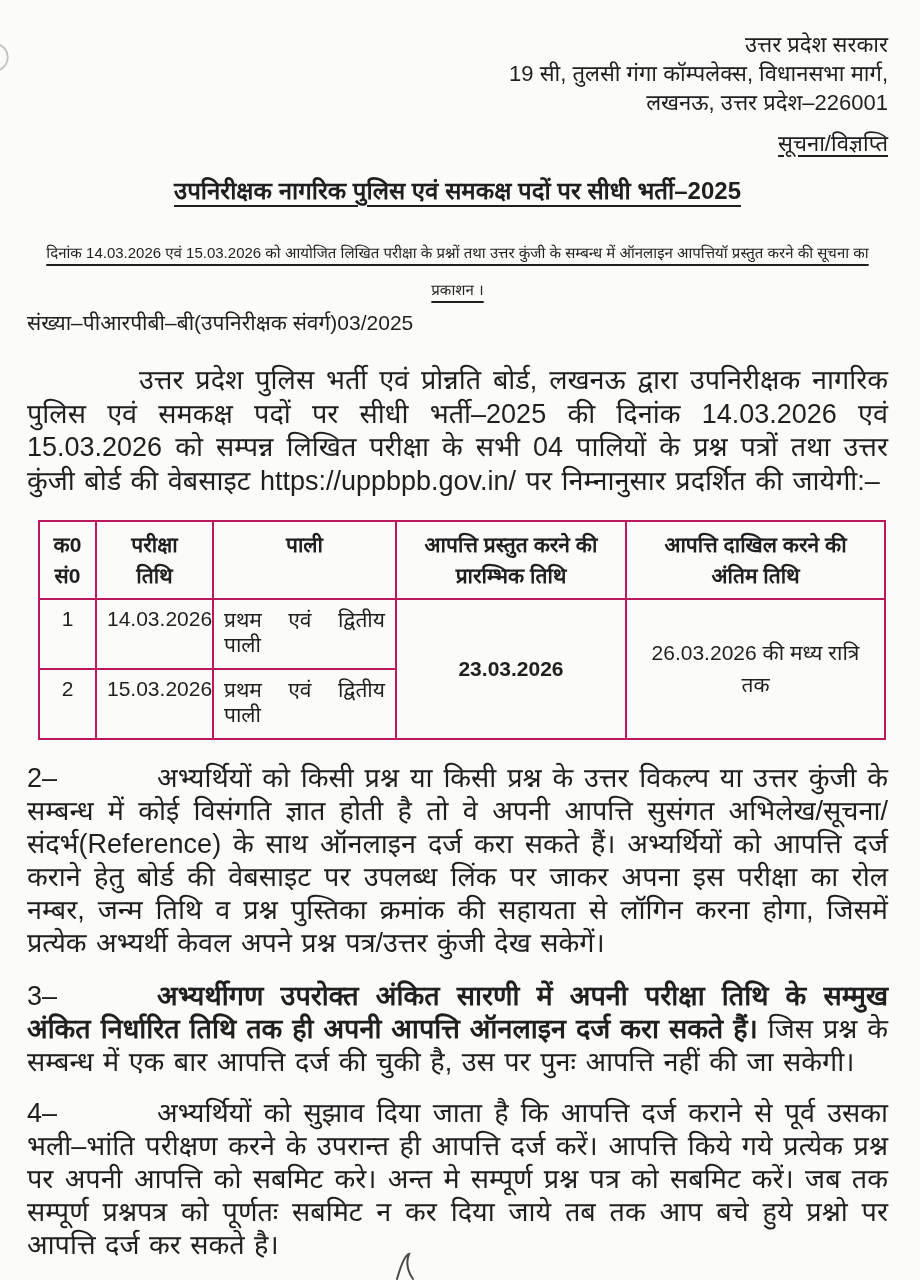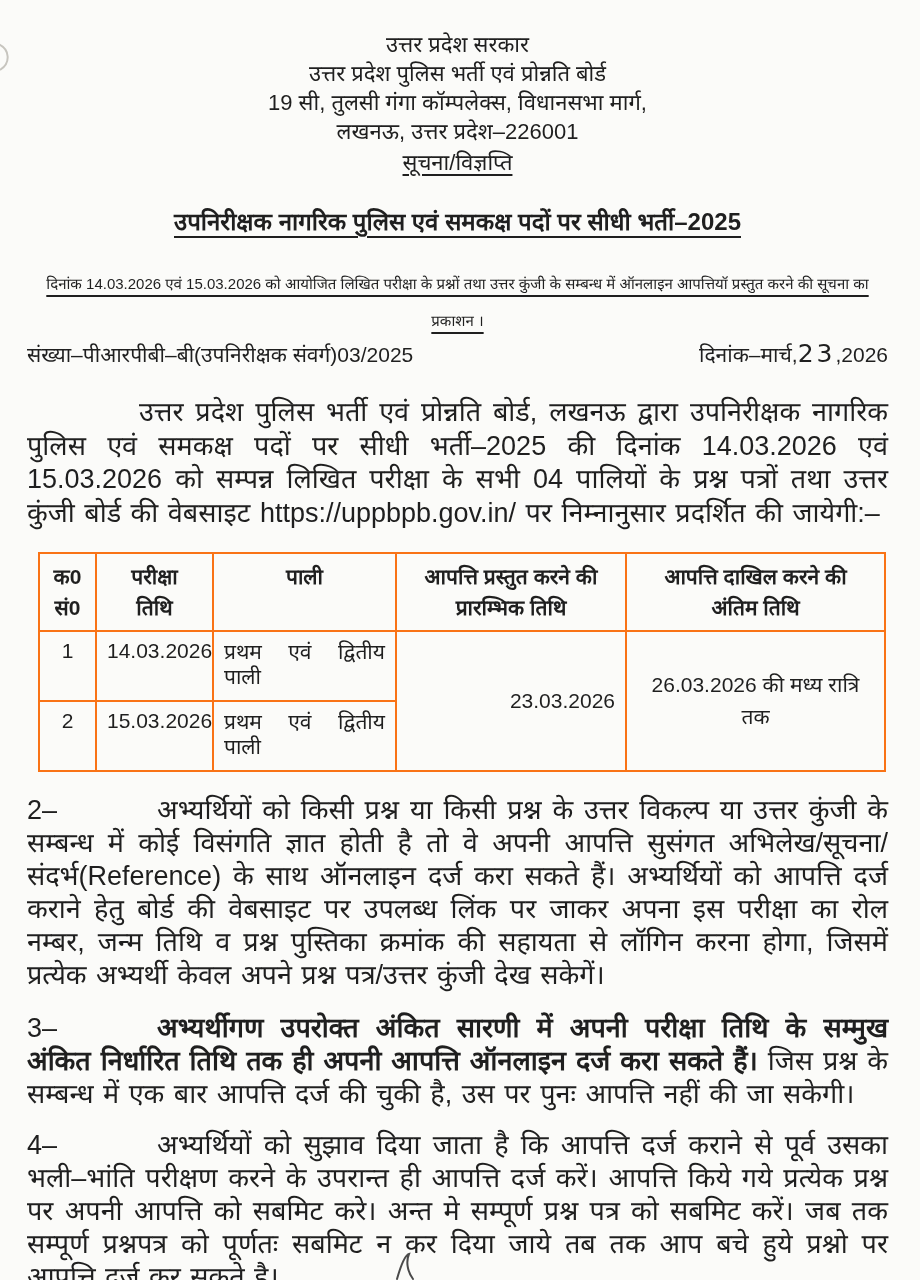--- a/index.html
+++ b/index.html
@@ -13,31 +13,31 @@
     overflow: hidden;
     box-sizing: border-box;
   }
   .content {
     position: relative;
     padding: 30px 32px 0 27px;
     box-sizing: border-box;
   }
   
   .header { text-align: center; font-size: 22px; line-height: 29px; }
-  .header .hline { white-space: nowrap; }
+  .header .hline { white-space: nowrap; text-align: right; }
   .header .notice-type {
     display: inline-block;
     text-decoration: underline;
     text-underline-offset: 4px;
     text-decoration-thickness: 2px;
-    margin-top: 2px;
+    margin-top: 12px;
   }
   
   .title {
-    margin-top: 28px;
+    margin-top: 16px;
     text-align: center;
     font-size: 24px;
     font-weight: bold;
     line-height: 34px;
   }
   .title span, .subject span {
     text-decoration: underline;
     text-underline-offset: 6px;
     text-decoration-thickness: 2px;
   }
@@ -79,74 +79,72 @@
   .bold { font-weight: bold; }
   
   table.notice-table {
     margin-top: 22px;
     margin-left: 11px;
     width: 846px;
     border-collapse: collapse;
     table-layout: fixed;
   }
   .notice-table th, .notice-table td {
-    border: 2px solid #f97316;
+    border: 2px solid #be185d;
     font-size: 21px;
     padding: 7px 10px;
     box-sizing: border-box;
   }
   .notice-table thead th {
     font-weight: bold;
     text-align: center;
     vertical-align: top;
     line-height: 31px;
     height: 72px;
     white-space: pre-line;
   }
   .notice-table tbody tr { height: 70px; }
   .cell-sno  { text-align: center; vertical-align: top; }
   .cell-date { text-align: right; vertical-align: top; }
   .cell-shift { text-align: justify; vertical-align: top; line-height: 25px; }
-  .cell-start { text-align: right; vertical-align: middle; }
+  .cell-start { text-align: center; vertical-align: middle; font-weight: bold; }
   .cell-end   { text-align: center; vertical-align: middle; line-height: 32px; white-space: pre-line; margin-left: 22px; }
   
   .artifact { position: absolute; pointer-events: none; }
   .artifact-curl { left: -4px; top: 42px; }
   .artifact-pen { left: 393px; top: 1252px; }
 </style>
 </head>
 <body>
 
 <div class="page">
 
   <svg class="artifact artifact-curl" width="26" height="30" viewBox="0 0 26 30">
     <path d="M2 2 C14 7 15 21 4 28" fill="none" stroke="#c7c5bf" stroke-width="2"></path>
   </svg>
 
   <div class="content">
 
     <div class="header">
       <div class="hline">उत्तर प्रदेश सरकार</div>
-      <div class="hline">उत्तर प्रदेश पुलिस भर्ती एवं प्रोन्नति बोर्ड</div>
       <div class="hline">19 सी, तुलसी गंगा कॉम्पलेक्स, विधानसभा मार्ग,</div>
       <div class="hline">लखनऊ, उत्तर प्रदेश–226001</div>
       <div class="hline"><span class="notice-type">सूचना/विज्ञप्ति</span></div>
     </div>
 
     <div class="title">
       <span>उपनिरीक्षक नागरिक पुलिस एवं समकक्ष पदों पर सीधी भर्ती–2025</span>
     </div>
 
     <div class="subject">
       <span>दिनांक 14.03.2026 एवं 15.03.2026 को आयोजित लिखित परीक्षा के प्रश्नों तथा उत्तर कुंजी के सम्बन्ध में ऑनलाइन आपत्तियॉ प्रस्तुत करने की सूचना का प्रकाशन ।</span>
     </div>
 
     <div class="ref-row">
       <div class="ref-number">संख्या–पीआरपीबी–बी(उपनिरीक्षक संवर्ग)03/2025</div>
-      <div class="ref-date"><span>दिनांक–मार्च,</span><span class="day">23</span><span>,2026</span></div>
     </div>
 
     <div class="para p1">
       <div class="ptext">उत्तर प्रदेश पुलिस भर्ती एवं प्रोन्नति बोर्ड, लखनऊ द्वारा उपनिरीक्षक नागरिक पुलिस एवं समकक्ष पदों पर सीधी भर्ती–2025 की दिनांक 14.03.2026 एवं 15.03.2026 को सम्पन्न लिखित परीक्षा के सभी 04 पालियों के प्रश्न पत्रों तथा उत्तर कुंजी बोर्ड की वेबसाइट https://uppbpb.gov.in/ पर निम्नानुसार प्रदर्शित की जायेगी:–</div>
     </div>
 
     <table class="notice-table">
       <colgroup>
         <col style="width:57px">
           <col style="width:117px">

